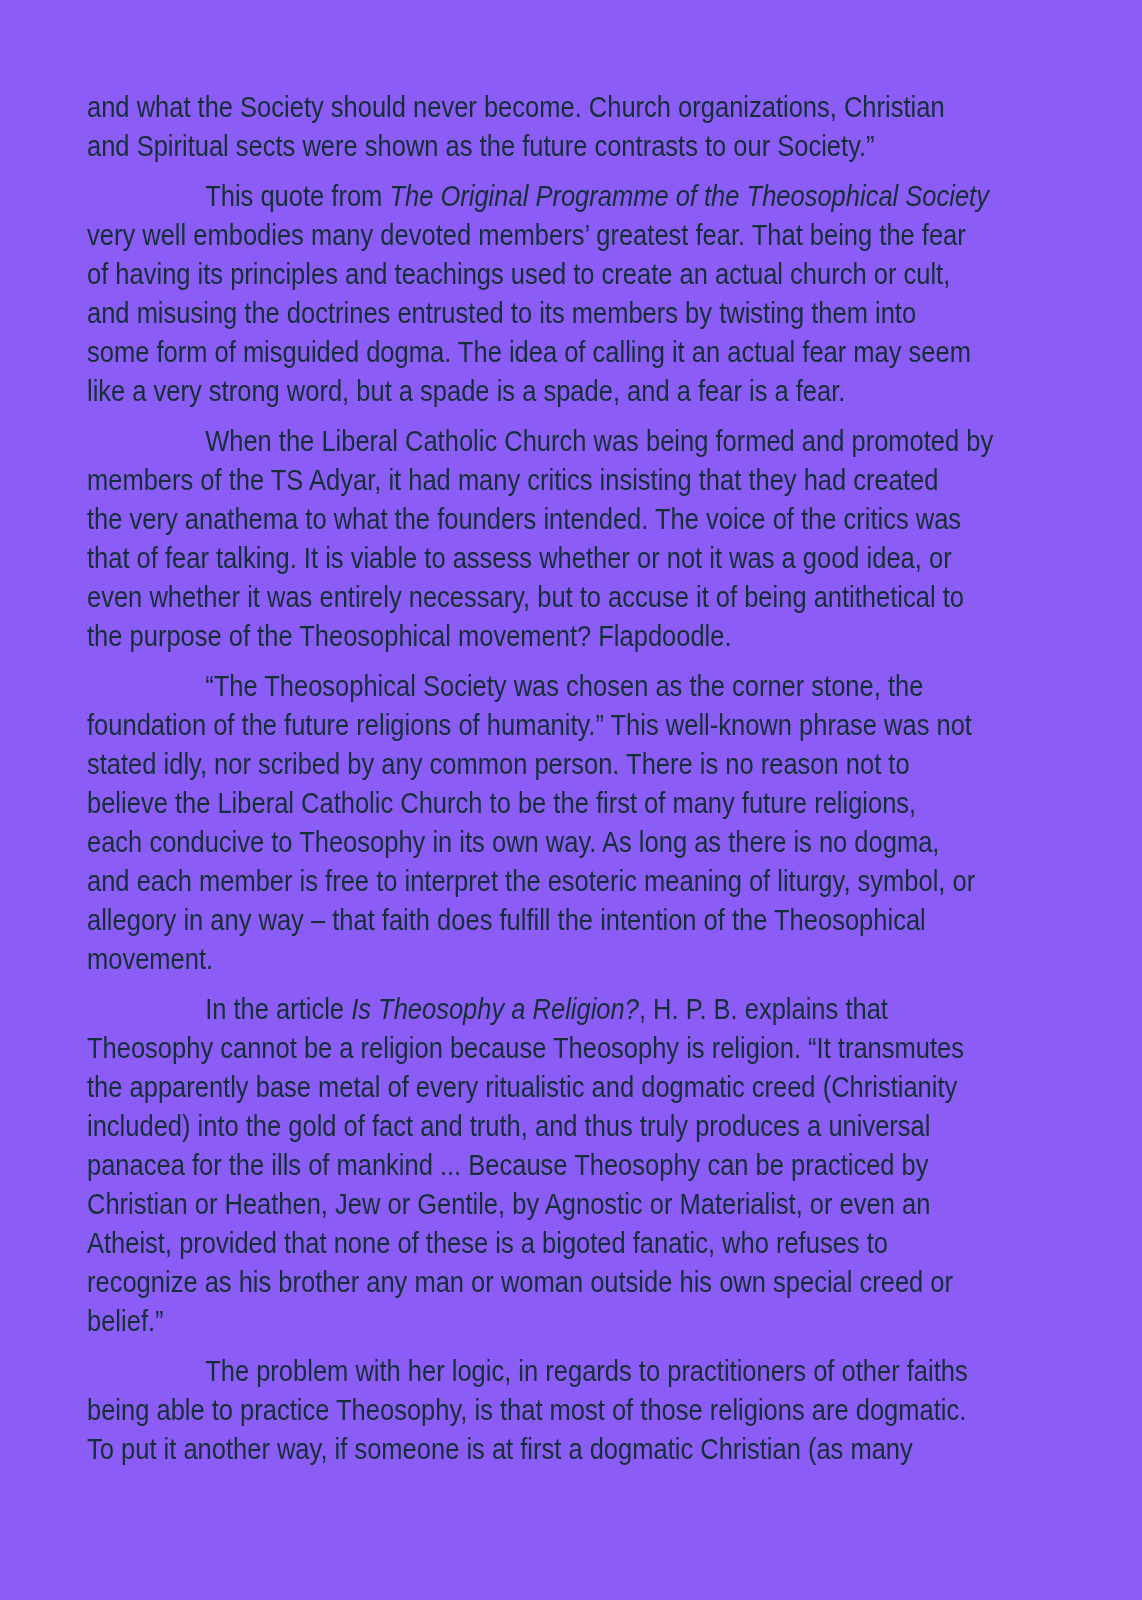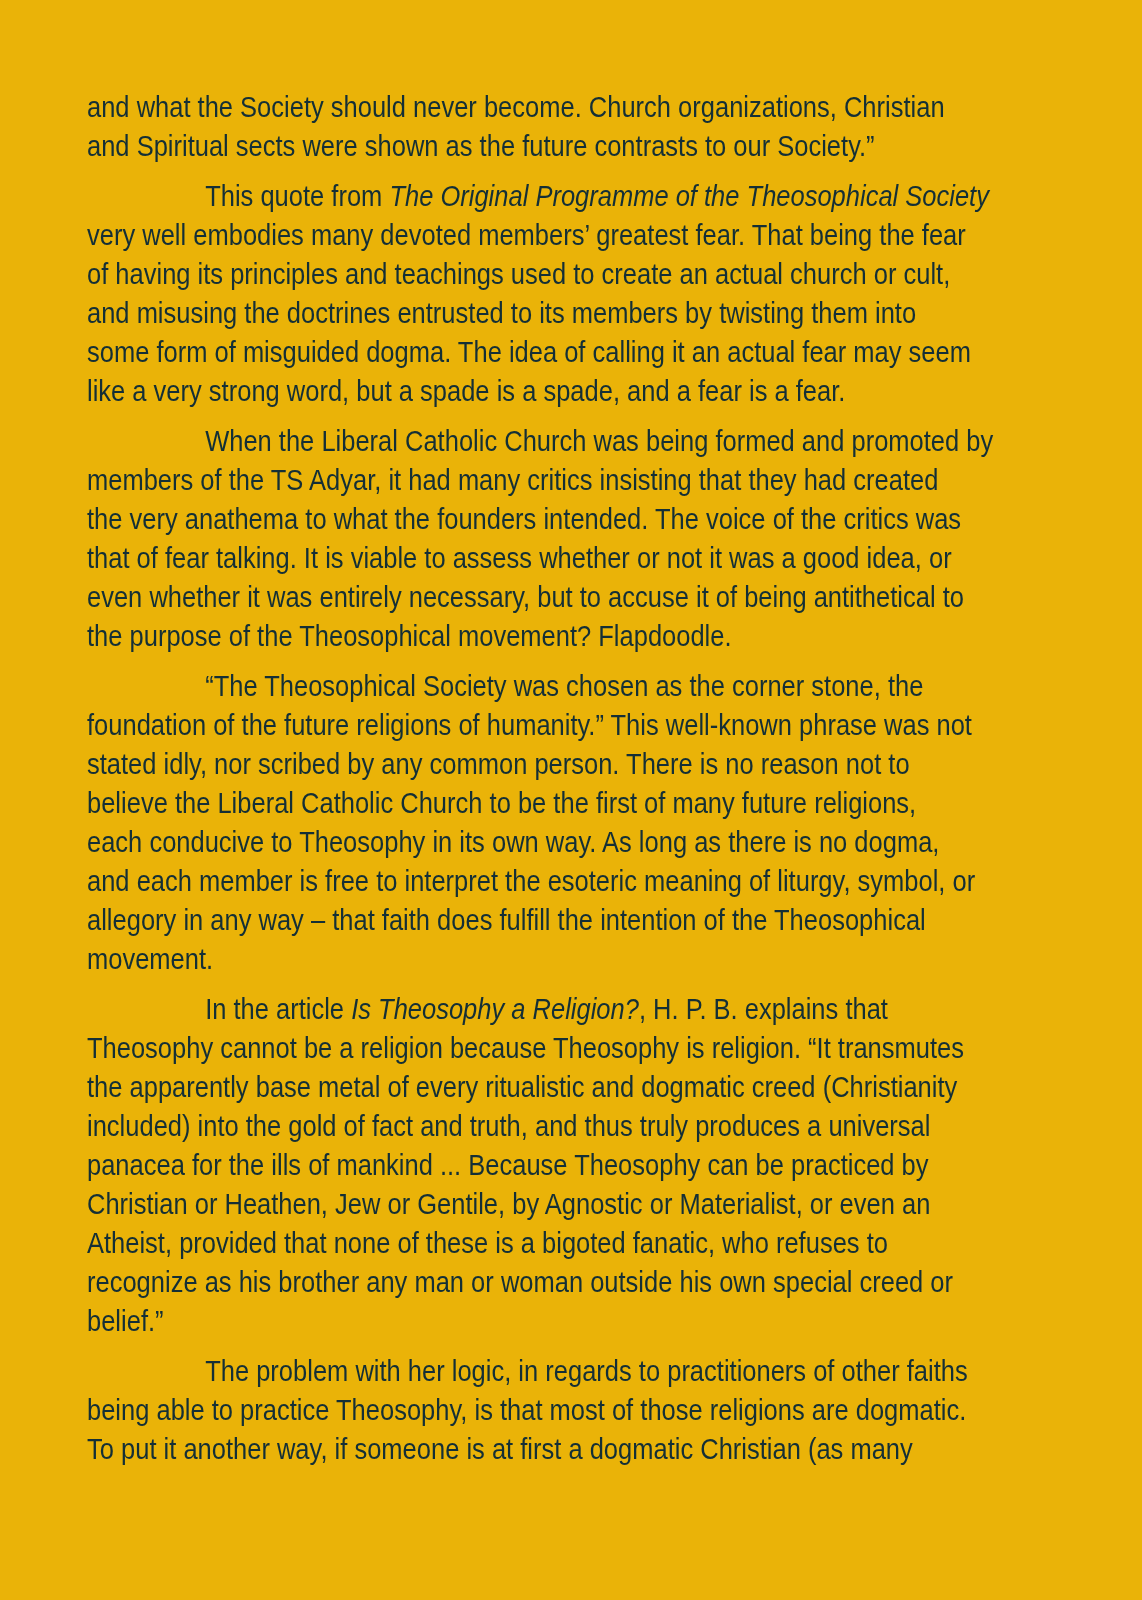--- a/index.html
+++ b/index.html
@@ -9,21 +9,21 @@
   }
   body {
     width: 1142px;
     height: 1600px;
     overflow: hidden;
   }
   .page {
     position: relative;
     width: 1142px;
     height: 1600px;
-    background: #eab308;
+    background: #8b5cf6;
   }
   .text-block {
     position: absolute;
     left: 87px;
     top: 87px;
     width: 1135px;
     transform: scaleX(0.85);
     transform-origin: 0 0;
     font-family: "Liberation Sans", "DejaVu Sans", sans-serif;
     font-size: 30px;

